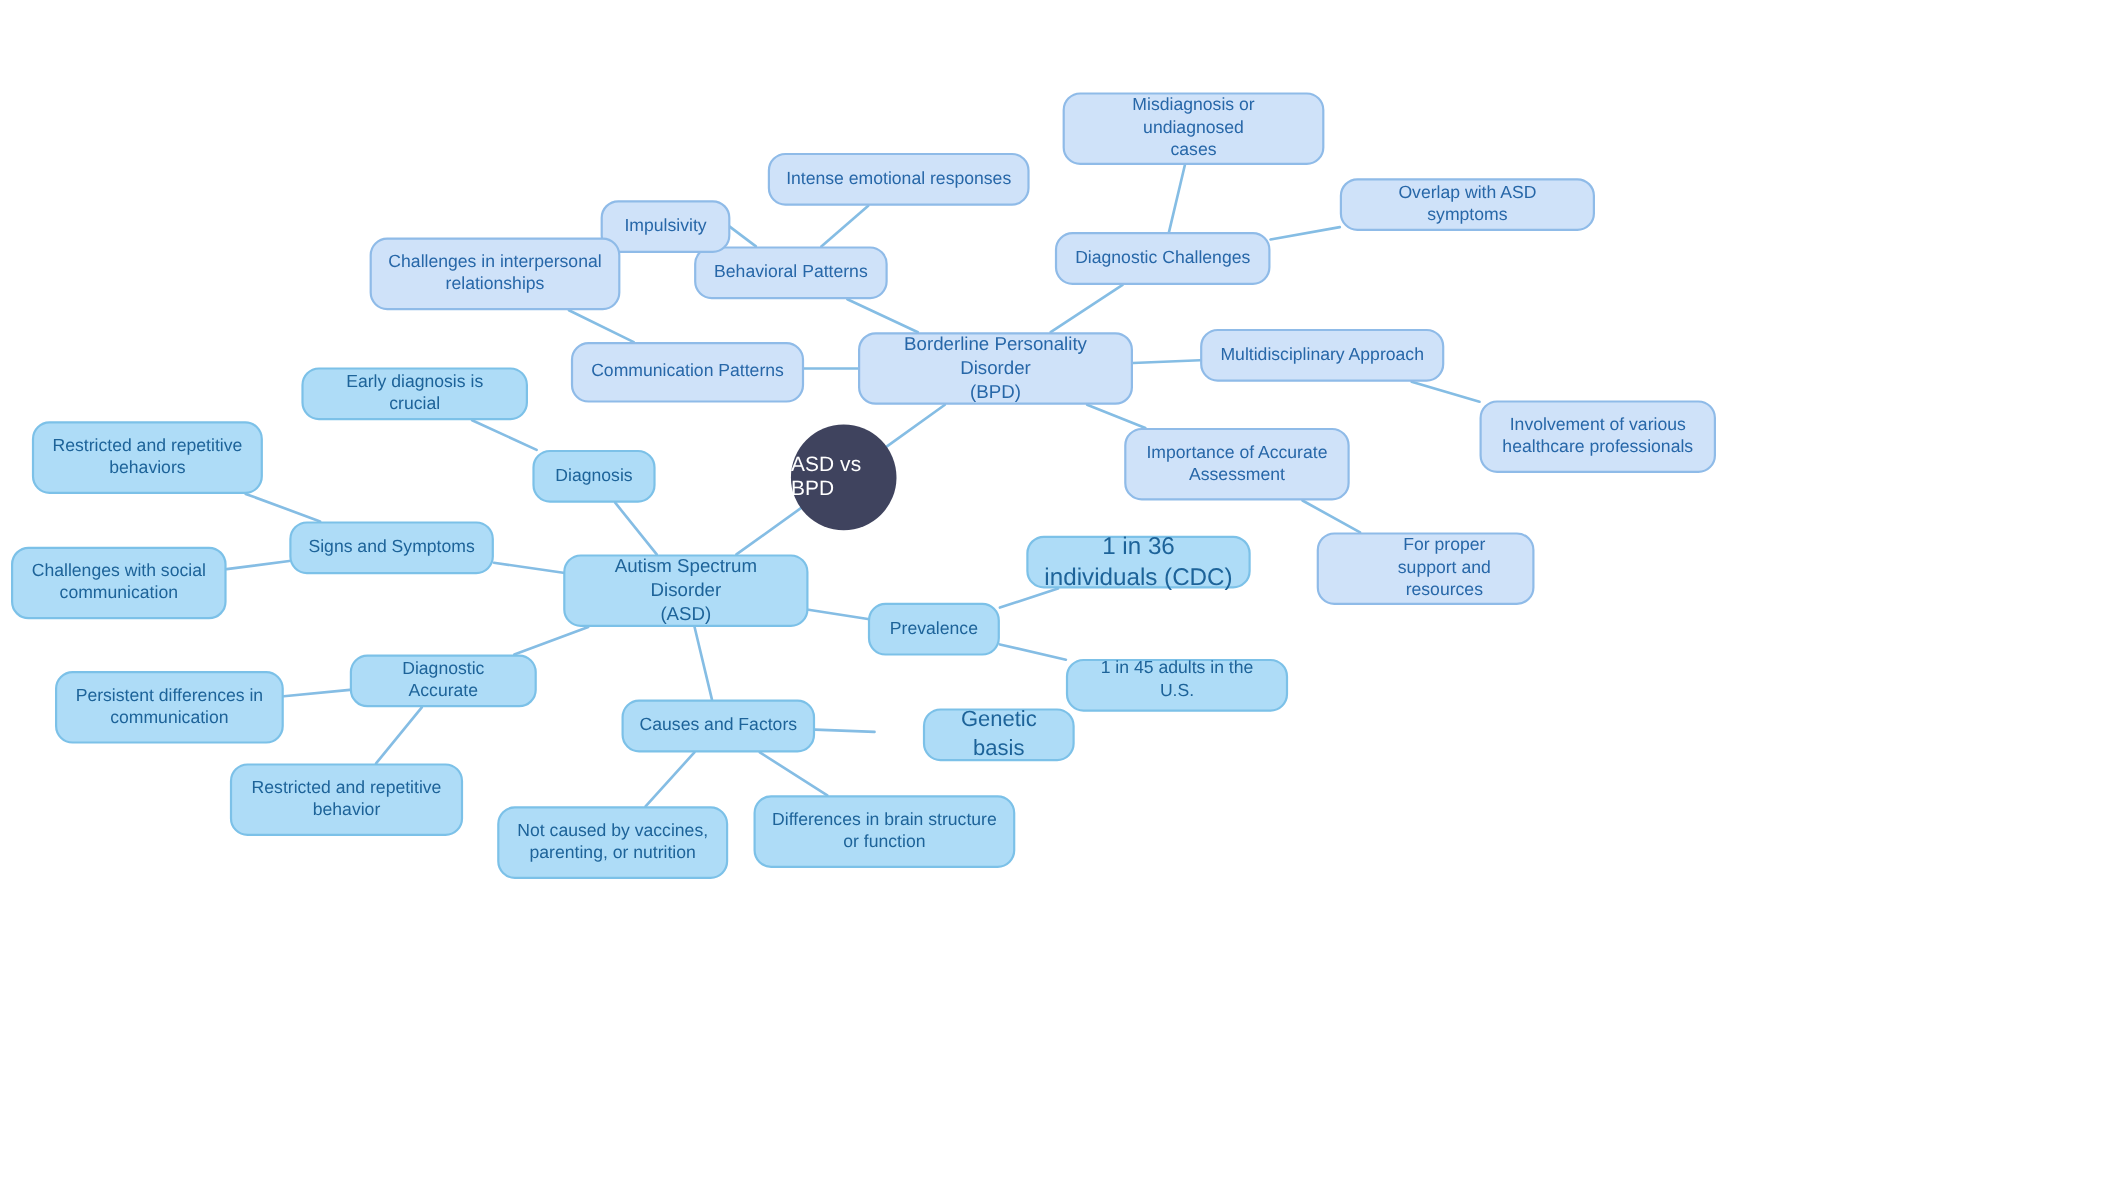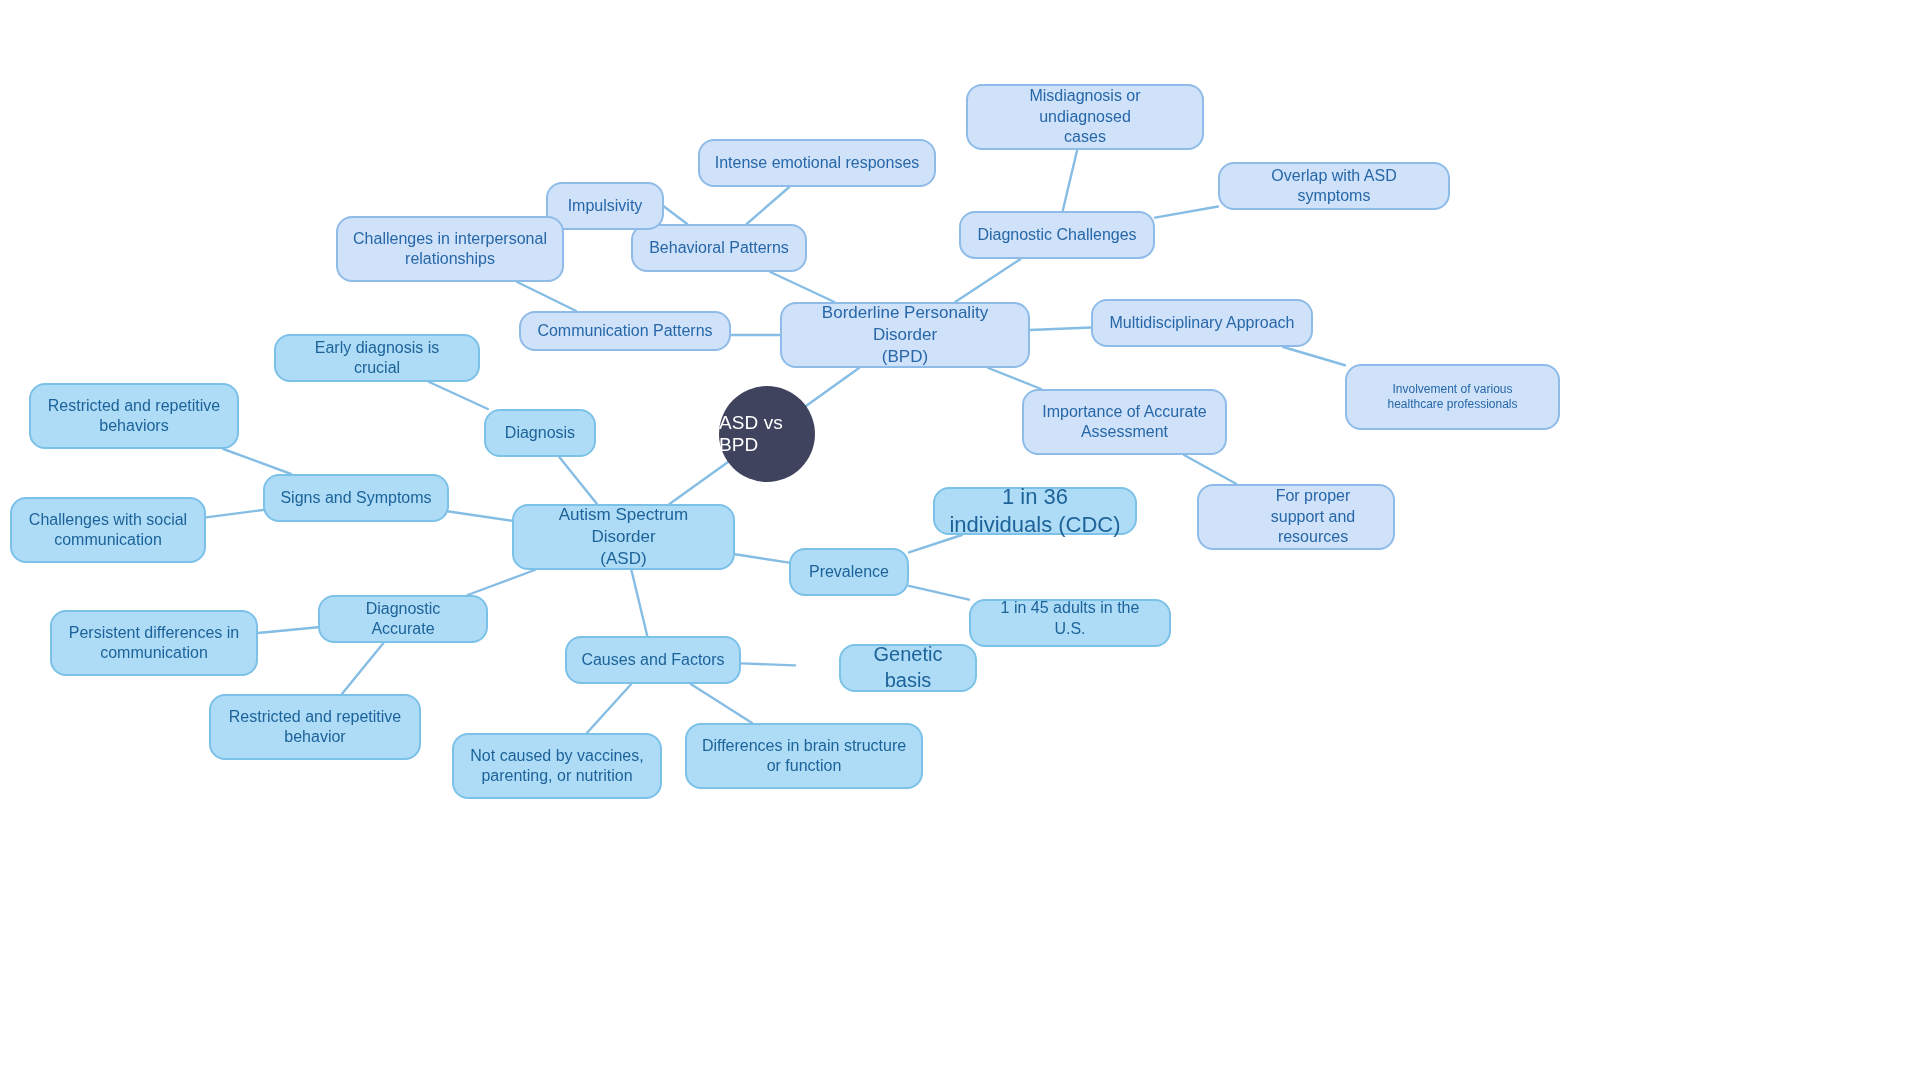--- a/index.html
+++ b/index.html
@@ -75,30 +75,30 @@
       <line x1="909" y1="585.8461538461538" x2="969" y2="599.6923076923077" stroke="#85bde4" stroke-width="2.4" stroke-linecap="round"></line>
     </svg>
   <div id="nodes">
       <div class="node n-bpd" style="left: 780px; top: 302px; width: 250px; height: 66px; font-size: 17px;"><span>Borderline Personality Disorder
 (BPD)</span></div>
       <div class="node n-bpd" style="left: 959px; top: 211px; width: 196px; height: 48px; font-size: 16px;"><span>Diagnostic Challenges</span></div>
       <div class="node n-bpd" style="left: 966px; top: 84px; width: 238px; height: 66px; font-size: 16px;"><span>Misdiagnosis or undiagnosed
 cases</span></div>
       <div class="node n-bpd" style="left: 1218px; top: 162px; width: 232px; height: 48px; font-size: 16px;"><span>Overlap with ASD symptoms</span></div>
       <div class="node n-bpd" style="left: 1091px; top: 299px; width: 222px; height: 48px; font-size: 16px;"><span>Multidisciplinary Approach</span></div>
-      <div class="node n-bpd" style="left: 1345px; top: 364px; width: 215px; height: 66px; font-size: 12px;"><span>Involvement of various
+      <div class="node n-bpd" style="left: 1345px; top: 364px; width: 215px; height: 66px; font-size: 16px;"><span>Involvement of various
 healthcare professionals</span></div>
       <div class="node n-bpd" style="left: 1022px; top: 389px; width: 205px; height: 66px; font-size: 16px;"><span>Importance of Accurate
 Assessment</span></div>
       <div class="node n-bpd" style="left: 1197px; top: 484px; width: 198px; height: 66px; font-size: 16px; padding-left: 48px;"><span>For proper support and
 resources</span></div>
       <div class="node n-bpd" style="left: 631px; top: 224px; width: 176px; height: 48px; font-size: 16px;"><span>Behavioral Patterns</span></div>
       <div class="node n-bpd" style="left: 546px; top: 138px; width: 118px; height: 48px; font-size: 16px; margin-top: 44px;"><span>Impulsivity</span></div>
       <div class="node n-bpd" style="left: 698px; top: 139px; width: 238px; height: 48px; font-size: 16px;"><span>Intense emotional responses</span></div>
-      <div class="node n-bpd" style="left: 519px; top: 311px; width: 212px; height: 40px; font-size: 16px;"><span>Communication Patterns</span></div>
+      <div class="node n-bpd" style="left: 519px; top: 311px; width: 212px; height: 55px; font-size: 16px;"><span>Communication Patterns</span></div>
       <div class="node n-bpd" style="left: 336px; top: 216px; width: 228px; height: 66px; font-size: 16px;"><span>Challenges in interpersonal
 relationships</span></div>
       <div class="node n-asd" style="left: 512px; top: 504px; width: 223px; height: 66px; font-size: 17px;"><span>Autism Spectrum Disorder
 (ASD)</span></div>
       <div class="node n-asd" style="left: 484px; top: 409px; width: 112px; height: 48px; font-size: 16px;"><span>Diagnosis</span></div>
       <div class="node n-asd" style="left: 274px; top: 334px; width: 206px; height: 48px; font-size: 16px;"><span>Early diagnosis is crucial</span></div>
       <div class="node n-asd" style="left: 263px; top: 474px; width: 186px; height: 48px; font-size: 16px;"><span>Signs and Symptoms</span></div>
       <div class="node n-asd" style="left: 29px; top: 383px; width: 210px; height: 66px; font-size: 16px;"><span>Restricted and repetitive
 behaviors</span></div>
       <div class="node n-asd" style="left: 10px; top: 497px; width: 196px; height: 66px; font-size: 16px;"><span>Challenges with social

